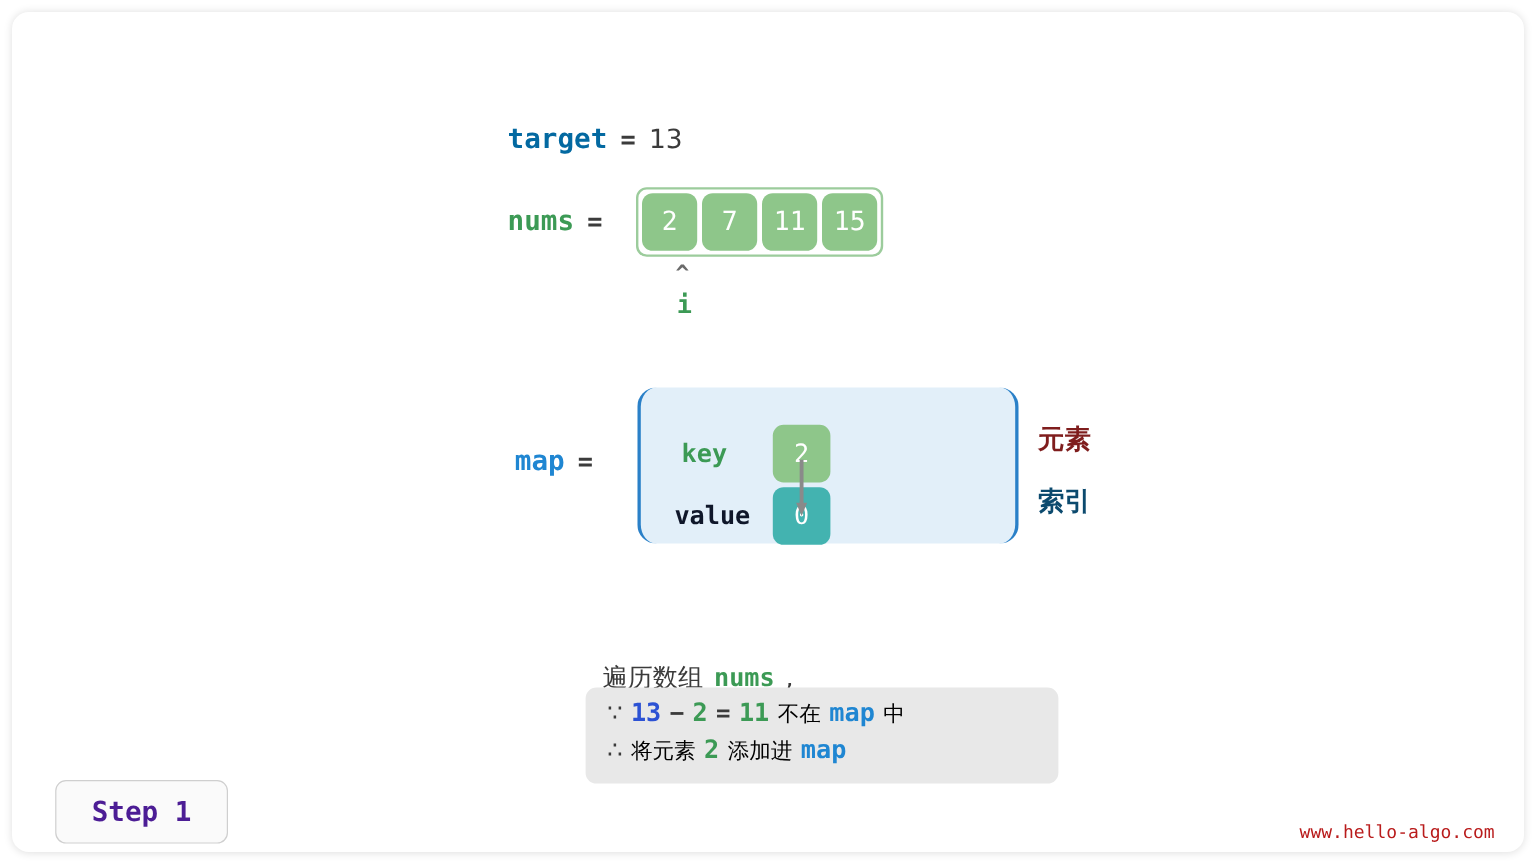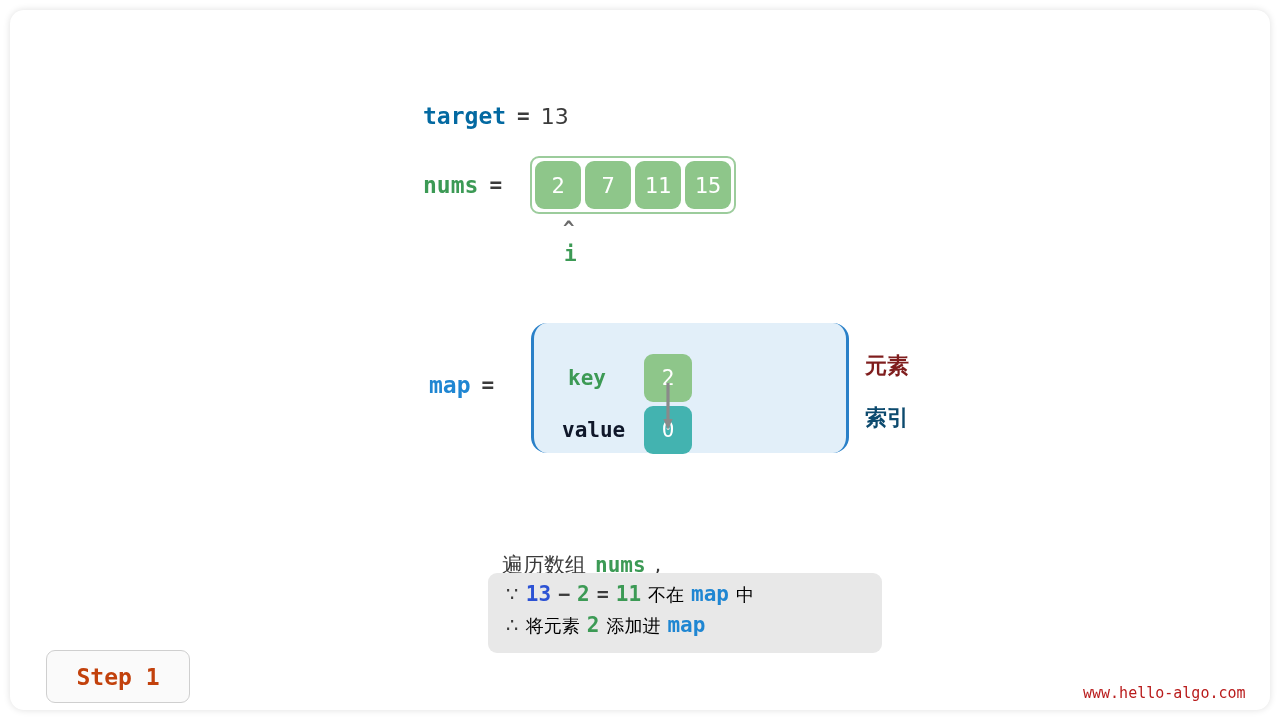--- a/index.html
+++ b/index.html
@@ -279,21 +279,21 @@
     height: 53px;
     border: 1.5px solid #cfcfcf;
     border-radius: 9px;
     background: #fafafa;
     display: flex;
     align-items: center;
     justify-content: center;
     font-family: "DejaVu Sans Mono", monospace;
     font-weight: bold;
     font-size: 23px;
-    color: #c2410c;
+    color: #4c1d95;
     box-sizing: border-box;
   }
 
   
   #watermark {
     position: absolute;
     left: 1073px;
     top: 674px;
     font-family: "DejaVu Sans Mono", monospace;
     font-size: 15px;

